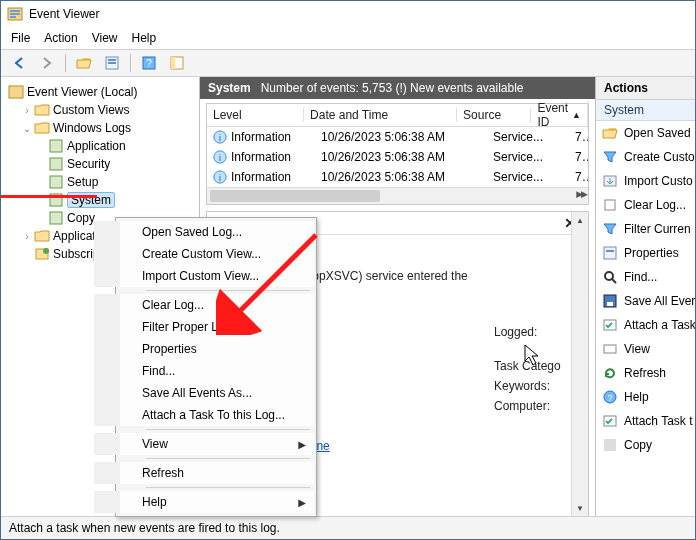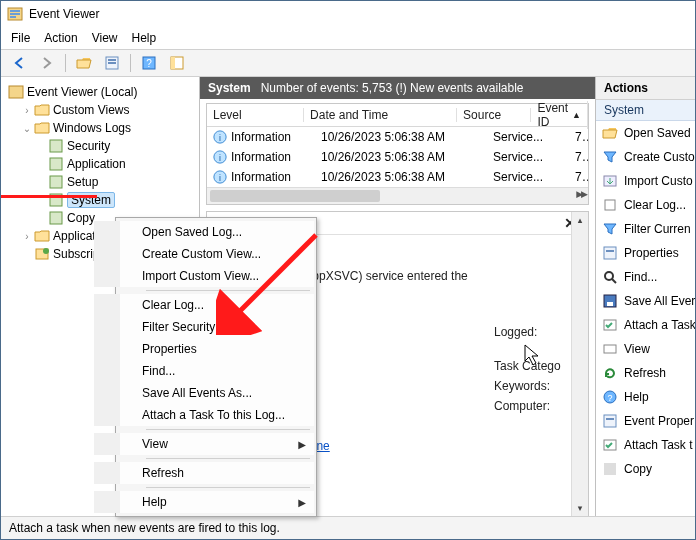--- a/index.html
+++ b/index.html
@@ -141,28 +141,28 @@
           <svg class="tico" viewBox="0 0 16 16">
             <path d="M1 4h5l1-1h8v10H1z" fill="#ffe19a" stroke="#cc9a2e"></path>
           </svg>
           <span>Windows Logs</span>
         </div>
       <div class="tree-row indent2">
           <span class="twist"></span>
           <svg class="tico" viewBox="0 0 16 16">
             <rect x="2" y="2" width="12" height="12" fill="#d8e8c8" stroke="#6a9a4a"></rect>
           </svg>
+          <span>Application</span>
+        </div>
+      <div class="tree-row indent2">
+          <span class="twist"></span>
+          <svg class="tico" viewBox="0 0 16 16">
+            <rect x="2" y="2" width="12" height="12" fill="#d8e8c8" stroke="#6a9a4a"></rect>
+          </svg>
           <span>Security</span>
-        </div>
-      <div class="tree-row indent2">
-          <span class="twist"></span>
-          <svg class="tico" viewBox="0 0 16 16">
-            <rect x="2" y="2" width="12" height="12" fill="#d8e8c8" stroke="#6a9a4a"></rect>
-          </svg>
-          <span>Application</span>
         </div>
       <div class="tree-row indent2">
           <span class="twist"></span>
           <svg class="tico" viewBox="0 0 16 16">
             <rect x="2" y="2" width="12" height="12" fill="#d8e8c8" stroke="#6a9a4a"></rect>
           </svg>
           <span>Setup</span>
         </div>
       <div class="tree-row indent2 sel">
           <span class="twist"></span>
@@ -366,27 +366,20 @@
           <svg class="rico" viewBox="0 0 16 16">
             <circle cx="8" cy="8" r="6" fill="#6fb7ff" stroke="#2a6fbf"></circle>
             <text x="8" y="12" text-anchor="middle" font-size="9" fill="#fff">?</text>
           </svg>
           <span>Help</span>
         </div>
       </div>
     <div id="actions2">
         <div class="rp-item">
           <svg class="rico" viewBox="0 0 16 16">
-            <rect x="2" y="2" width="12" height="12" fill="#eef3fb" stroke="#6b8fbf"></rect>
-            <rect x="4" y="5" width="8" height="2" fill="#6b8fbf"></rect>
-          </svg>
-          <span>Event Proper</span>
-        </div>
-        <div class="rp-item">
-          <svg class="rico" viewBox="0 0 16 16">
             <rect x="2" y="3" width="12" height="10" fill="#fff" stroke="#888"></rect>
             <path d="M4 8l2 2 4-4" fill="none" stroke="#4a7" stroke-width="2"></path>
           </svg>
           <span>Attach Task t</span>
         </div>
         <div class="rp-item">
           <svg class="rico" viewBox="0 0 16 16">
             <rect x="2" y="2" width="12" height="12" fill="#ddd"></rect>
           </svg>
           <span>Copy</span>
@@ -395,21 +388,21 @@
   </div>
 
 </div>
 
 <div class="ctxmenu">
   <div class="mi">Open Saved Log...</div>
   <div class="mi">Create Custom View...</div>
   <div class="mi">Import Custom View...</div>
   <div class="msep"></div>
   <div class="mi">Clear Log...</div>
-  <div class="mi">Filter Security Log...</div>
+  <div class="mi">Filter Proper Log...</div>
   <div class="mi">Properties</div>
   <div class="mi">Find...</div>
   <div class="mi">Save All Events As...</div>
   <div class="mi">Attach a Task To this Log...</div>
   <div class="msep"></div>
   <div class="mi">
       <span>View</span>
       <span class="arr">▶</span>
     </div>
   <div class="msep"></div>

